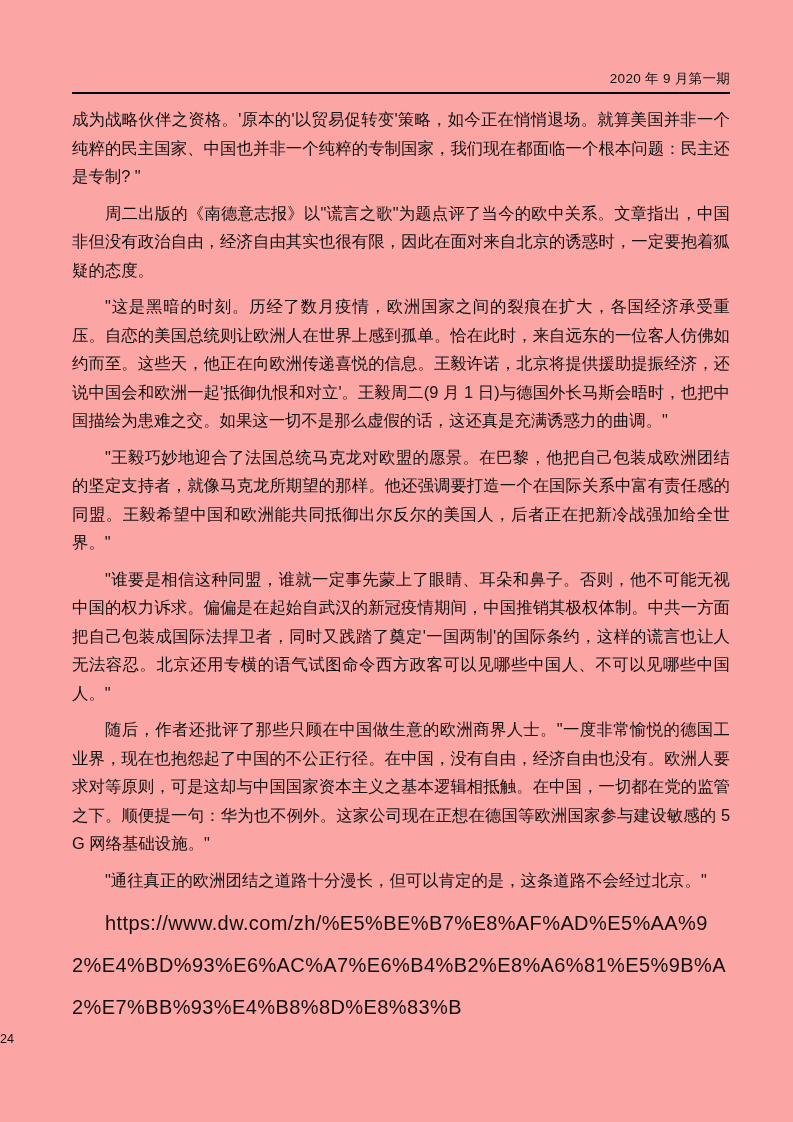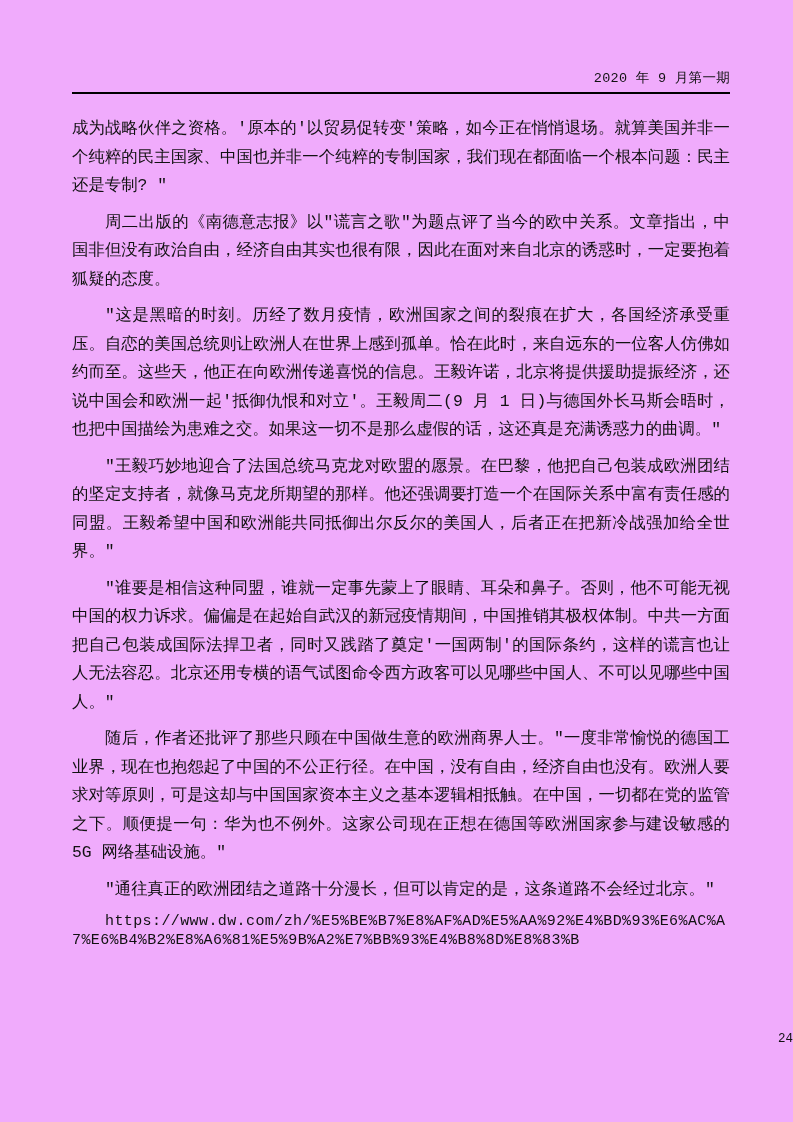--- a/index.html
+++ b/index.html
@@ -5,23 +5,23 @@
   html, body {
     margin: 0;
     padding: 0;
     background: #e8e8e8;
   }
   .page {
     position: relative;
     width: 793px;
     height: 1122px;
     margin: 0 auto;
-    background: #f0abfc;
+    background: #fca5a5;
     overflow: hidden;
-    font-family: Liberation Mono, monospace;
+    font-family: Liberation Sans, sans-serif;
     color: #111111;
   }
   .inner {
     padding: 0 63px 0 72px;
   }
   .header {
     padding-top: 71px;
   }
   .issue {
     text-align: right;
@@ -29,46 +29,46 @@
     line-height: 16px;
     letter-spacing: 0.3px;
     color: #111111;
   }
   .rule {
     margin-top: 5px;
     border-bottom: 2px solid #000000;
     height: 0;
   }
   .body {
-    padding-top: 21px;
+    padding-top: 11px;
   }
   .para {
     margin: 0 0 8px 0;
     font-size: 16.4px;
     line-height: 28.5px;
     text-align: justify;
     text-justify: inter-character;
     word-break: break-all;
     overflow-wrap: anywhere;
   }
   .para.indent {
     text-indent: 33px;
   }
   .para.url {
-    font-size: 15px;
+    font-size: 20px;
     letter-spacing: 0.4px;
-    line-height: 19px;
+    line-height: 42px;
     word-break: break-all;
   }
   .footer {
     position: absolute;
     top: 1032px;
     left: 0;
     width: 100%;
-    text-align: right;
+    text-align: left;
     font-size: 12.5px;
     color: #111111;
   }
 </style>
 </head>
 <body>
 
 <div class="page">
   <div class="inner">
     <div class="header">

